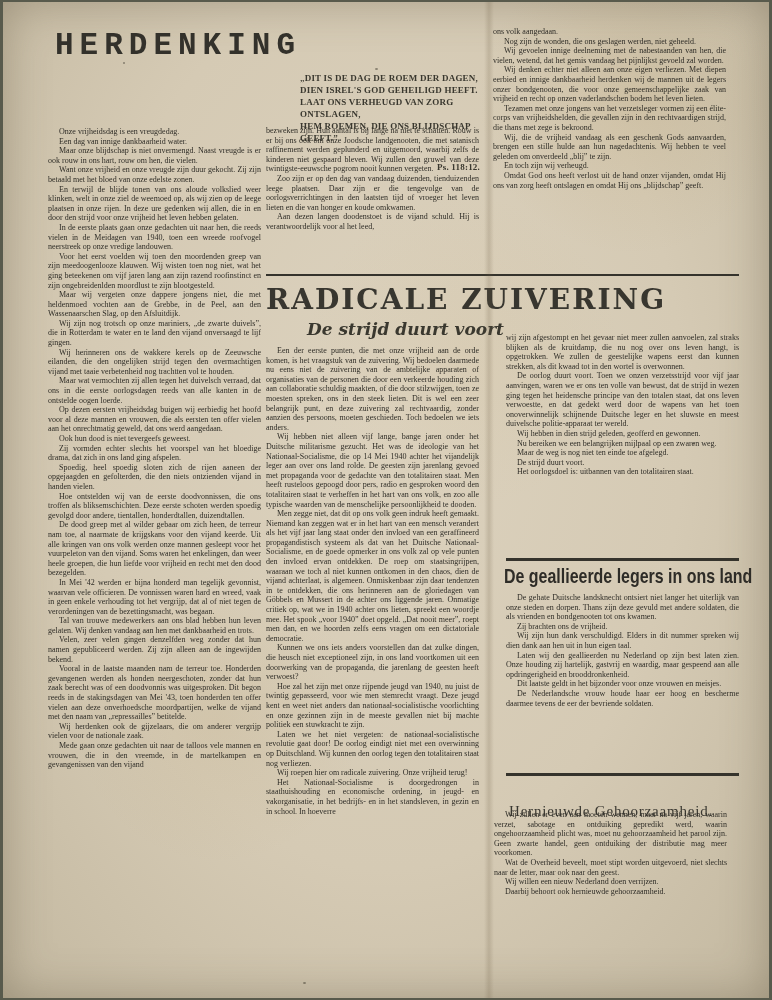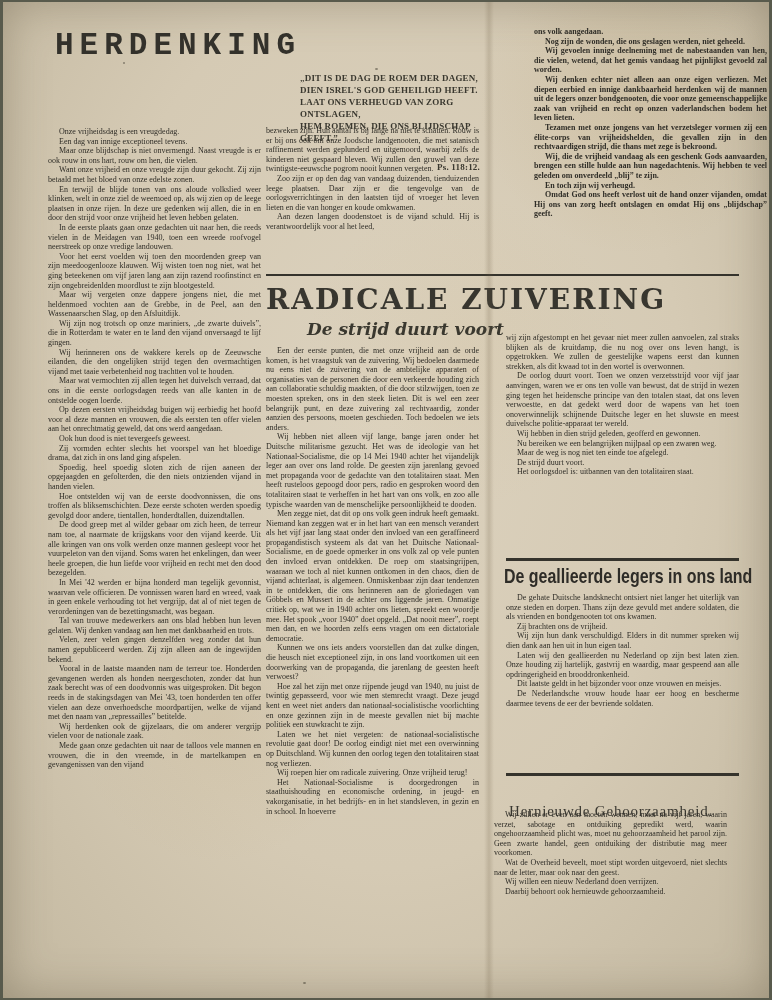--- a/index.html
+++ b/index.html
@@ -86,21 +86,21 @@
   <div class="epigraph">
     <div>„DIT IS DE DAG DE ROEM DER DAGEN,</div>
     <div>DIEN ISREL'S GOD GEHEILIGD HEEFT.</div>
     <div>LAAT ONS VERHEUGD VAN ZORG ONTSLAGEN,</div>
     <div>HEM ROEMEN, DIE ONS BLIJDSCHAP GEEFT.”</div>
     <div class="attr">Ps. 118:12.</div>
   </div>
 
   <div class="col" style="left:45px;top:125px;width:213px;height:862px;">
       <p>Onze vrijheidsdag is een vreugdedag.</p>
-      <p>Een dag van innige exceptioneel tevens.</p>
+      <p>Een dag van innige dankbaarheid water.</p>
       <p>Maar onze blijdschap is niet onvermengd. Naast vreugde is er ook rouw in ons hart, rouw om hen, die vielen.</p>
       <p>Want onze vrijheid en onze vreugde zijn duur gekocht. Zij zijn betaald met het bloed van onze edelste zonen.</p>
       <p>En terwijl de blijde tonen van ons aloude volkslied weer klinken, welt in onze ziel de weemoed op, als wij zien op de leege plaatsen in onze rijen. In deze ure gedenken wij allen, die in en door den strijd voor onze vrijheid het leven hebben gelaten.</p>
       <p>In de eerste plaats gaan onze gedachten uit naar hen, die reeds vielen in de Meidagen van 1940, toen een wreede roofvogel neerstreek op onze vredige landouwen.</p>
       <p>Voor het eerst voelden wij toen den moordenden greep van zijn meedoogenlooze klauwen. Wij wisten toen nog niet, wat het ging beteekenen om vijf jaren lang aan zijn razend roofinstinct en zijn ongebreidenlden moordlust te zijn blootgesteld.</p>
       <p>Maar wij vergeten onze dappere jongens niet, die met heldenmoed vochten aan de Grebbe, in de Peel, aan den Wassenaarschen Slag, op den Afsluitdijk.</p>
       <p>Wij zijn nog trotsch op onze mariniers, „de zwarte duivels”, die in Rotterdam te water en te land den vijand onversaagd te lijf gingen.</p>
       <p>Wij herinneren ons de wakkere kerels op de Zeeuwsche eilanden, die den ongelijken strijd tegen den overmachtigen vijand met taaie verbetenheid nog trachtten vol te houden.</p>
       <p>Maar wat vermochten zij allen tegen het duivelsch verraad, dat ons in die eerste oorlogsdagen reeds van alle kanten in de ontstelde oogen loerde.</p>
       <p>Op dezen eersten vrijheidsdag buigen wij eerbiedig het hoofd voor al deze mannen en vrouwen, die als eersten ten offer vielen aan het onrechtmatig geweld, dat ons werd aangedaan.</p>
@@ -116,21 +116,21 @@
       <p>Wij herdenken ook de gijzelaars, die om anderer vergrijp vielen voor de nationale zaak.</p>
       <p>Mede gaan onze gedachten uit naar de talloos vele mannen en vrouwen, die in den vreemde, in de martelkampen en gevangenissen van den vijand</p>
     </div>
 
   <div class="col" style="left:263px;top:124px;width:213px;height:145px;">
       <p class="cont">bezweken zijn. Hun aantal is bij lange na niet te schatten. Rouw is er bij ons ook om onze Joodsche landgenooten, die met satanisch raffinement werden geplunderd en uitgemoord, waarbij zelfs de kinderen niet gespaard bleven. Wij zullen den gruwel van deze twintigste-eeuwsche pogrom nooit kunnen vergeten.</p>
       <p>Zoo zijn er op den dag van vandaag duizenden, tienduizenden leege plaatsen. Daar zijn er die tengevolge van de oorlogsverrichtingen in den laatsten tijd of vroeger het leven lieten en die van honger en koude omkwamen.</p>
       <p>Aan dezen langen doodenstoet is de vijand schuld. Hij is verantwoordelijk voor al het leed,</p>
     </div>
 
-  <div class="col" style="left:531px;top:25px;width:233px;height:282px;font-weight:bold;">
+  <div class="col" style="left:490px;top:25px;width:233px;height:282px;">
       <p class="cont">ons volk aangedaan.</p>
       <p>Nog zijn de wonden, die ons geslagen werden, niet geheeld.</p>
       <p>Wij gevoelen innige deelneming met de nabestaanden van hen, die vielen, wetend, dat het gemis vandaag het pijnlijkst gevoeld zal worden.</p>
       <p>Wij denken echter niet alleen aan onze eigen verliezen. Met diepen eerbied en innige dankbaarheid herdenken wij de mannen uit de legers onzer bondgenooten, die voor onze gemeenschappelijke zaak van vrijheid en recht op onzen vaderlandschen bodem het leven lieten.</p>
       <p>Tezamen met onze jongens van het verzetsleger vormen zij een élite-corps van vrijheidshelden, die gevallen zijn in den rechtvaardigen strijd, die thans met zege is bekroond.</p>
       <p>Wij, die de vrijheid vandaag als een geschenk Gods aanvaarden, brengen een stille hulde aan hun nagedachtenis. Wij hebben te veel geleden om onverdeeld „blij” te zijn.</p>
       <p>En toch zijn wij verheugd.</p>
       <p>Omdat God ons heeft verlost uit de hand onzer vijanden, omdat Hij ons van zorg heeft ontslagen en omdat Hij ons „blijdschap” geeft.</p>
     </div>
 

